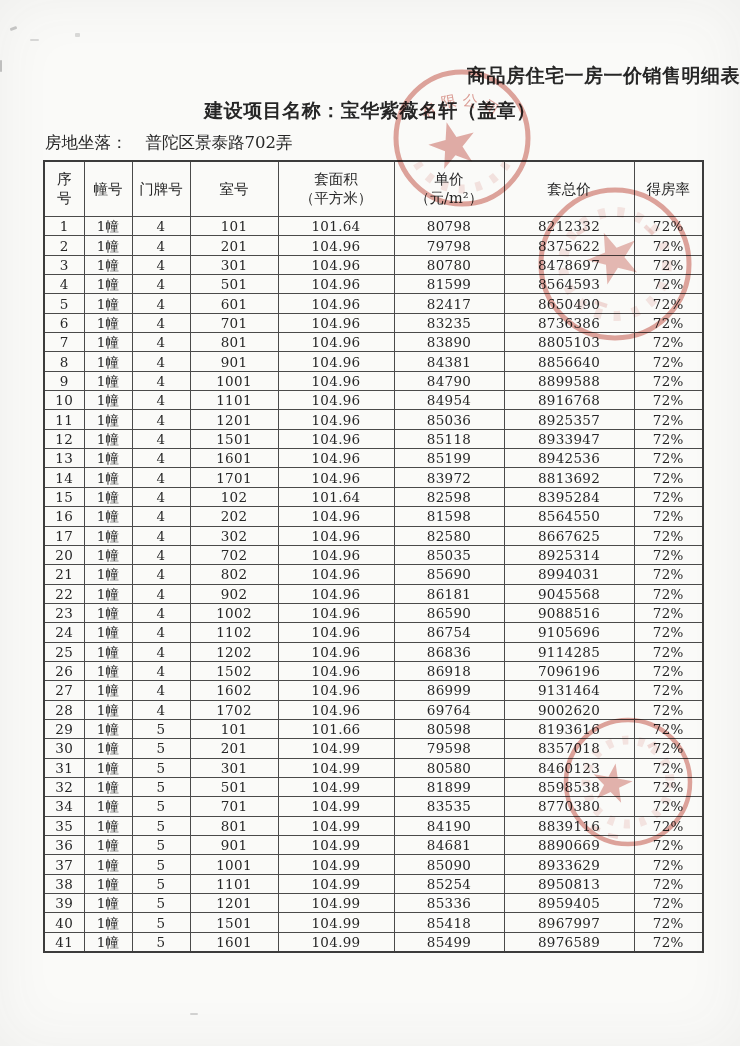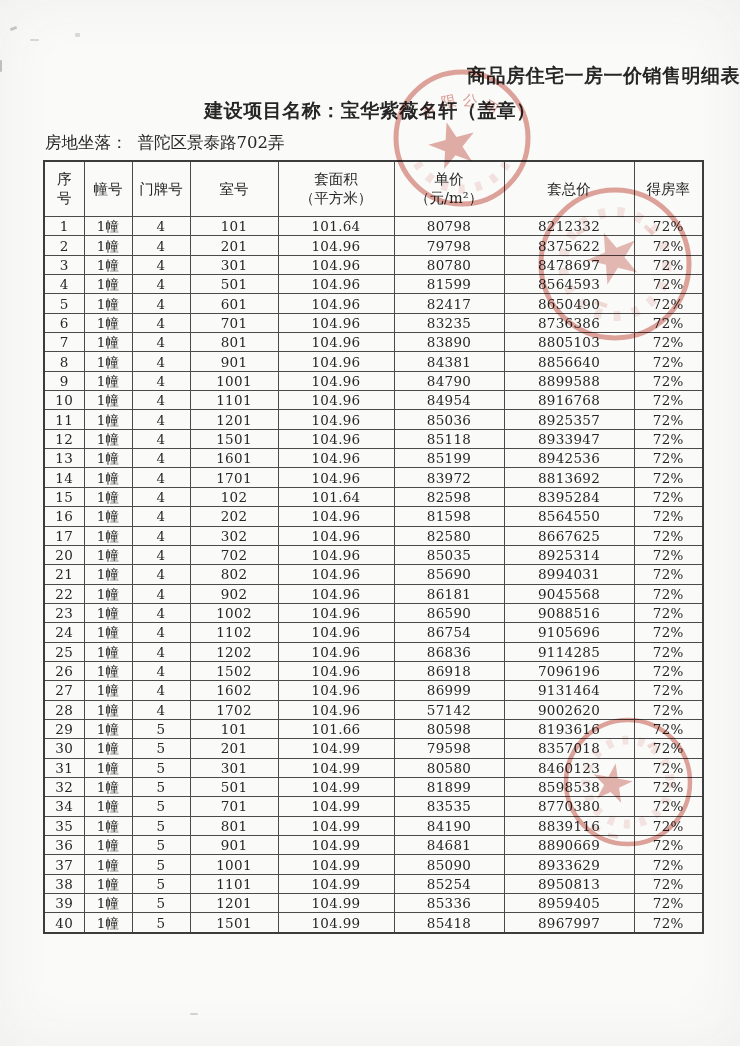--- a/index.html
+++ b/index.html
@@ -20,21 +20,21 @@
   .doc-subtitle {
     position:absolute; top:98px; left:0; width:100%;
     text-align:center; font-size:19px; font-weight:bold;
     font-family:"DejaVu Sans","Liberation Sans",sans-serif;
     letter-spacing:0.5px;
   }
   .location-line {
     position:absolute; top:132px; left:45px;
     font-size:16.5px;
   }
-  .location-line .value { margin-left:10px; }
+  .location-line .value { margin-left:18px; }
   table.price-table {
     position:absolute; left:43px; top:160px;
     width:659px; border-collapse:collapse; table-layout:fixed;
     border:2px solid #3c3c3c;
   }
   .price-table th, .price-table td {
     border:1px solid var(--line);
     text-align:center; vertical-align:middle; padding:0;
     overflow:hidden;
   }
@@ -349,21 +349,21 @@
           <td>86999</td>
           <td>9131464</td>
           <td>72%</td>
         </tr>
         <tr>
           <td>28</td>
           <td>1幢</td>
           <td>4</td>
           <td>1702</td>
           <td>104.96</td>
-          <td>57142</td>
+          <td>69764</td>
           <td>9002620</td>
           <td>72%</td>
         </tr>
         <tr>
           <td>29</td>
           <td>1幢</td>
           <td>5</td>
           <td>101</td>
           <td>101.66</td>
           <td>80598</td>
@@ -461,20 +461,30 @@
           <td>72%</td>
         </tr>
         <tr>
           <td>40</td>
           <td>1幢</td>
           <td>5</td>
           <td>1501</td>
           <td>104.99</td>
           <td>85418</td>
           <td>8967997</td>
+          <td>72%</td>
+        </tr>
+        <tr>
+          <td>41</td>
+          <td>1幢</td>
+          <td>5</td>
+          <td>1601</td>
+          <td>104.99</td>
+          <td>85499</td>
+          <td>8976589</td>
           <td>72%</td>
         </tr>
       </tbody>
   </table>
 
   <svg width="0" height="0" style="position:absolute">
     <defs>
       <path id="seal-star" d="M0,-26 L5.9,-8.1 L24.7,-8 L9.5,3.1 L15.3,21 L0,10 L-15.3,21 L-9.5,3.1 L-24.7,-8 L-5.9,-8.1 Z"></path>
     </defs>
   </svg>

